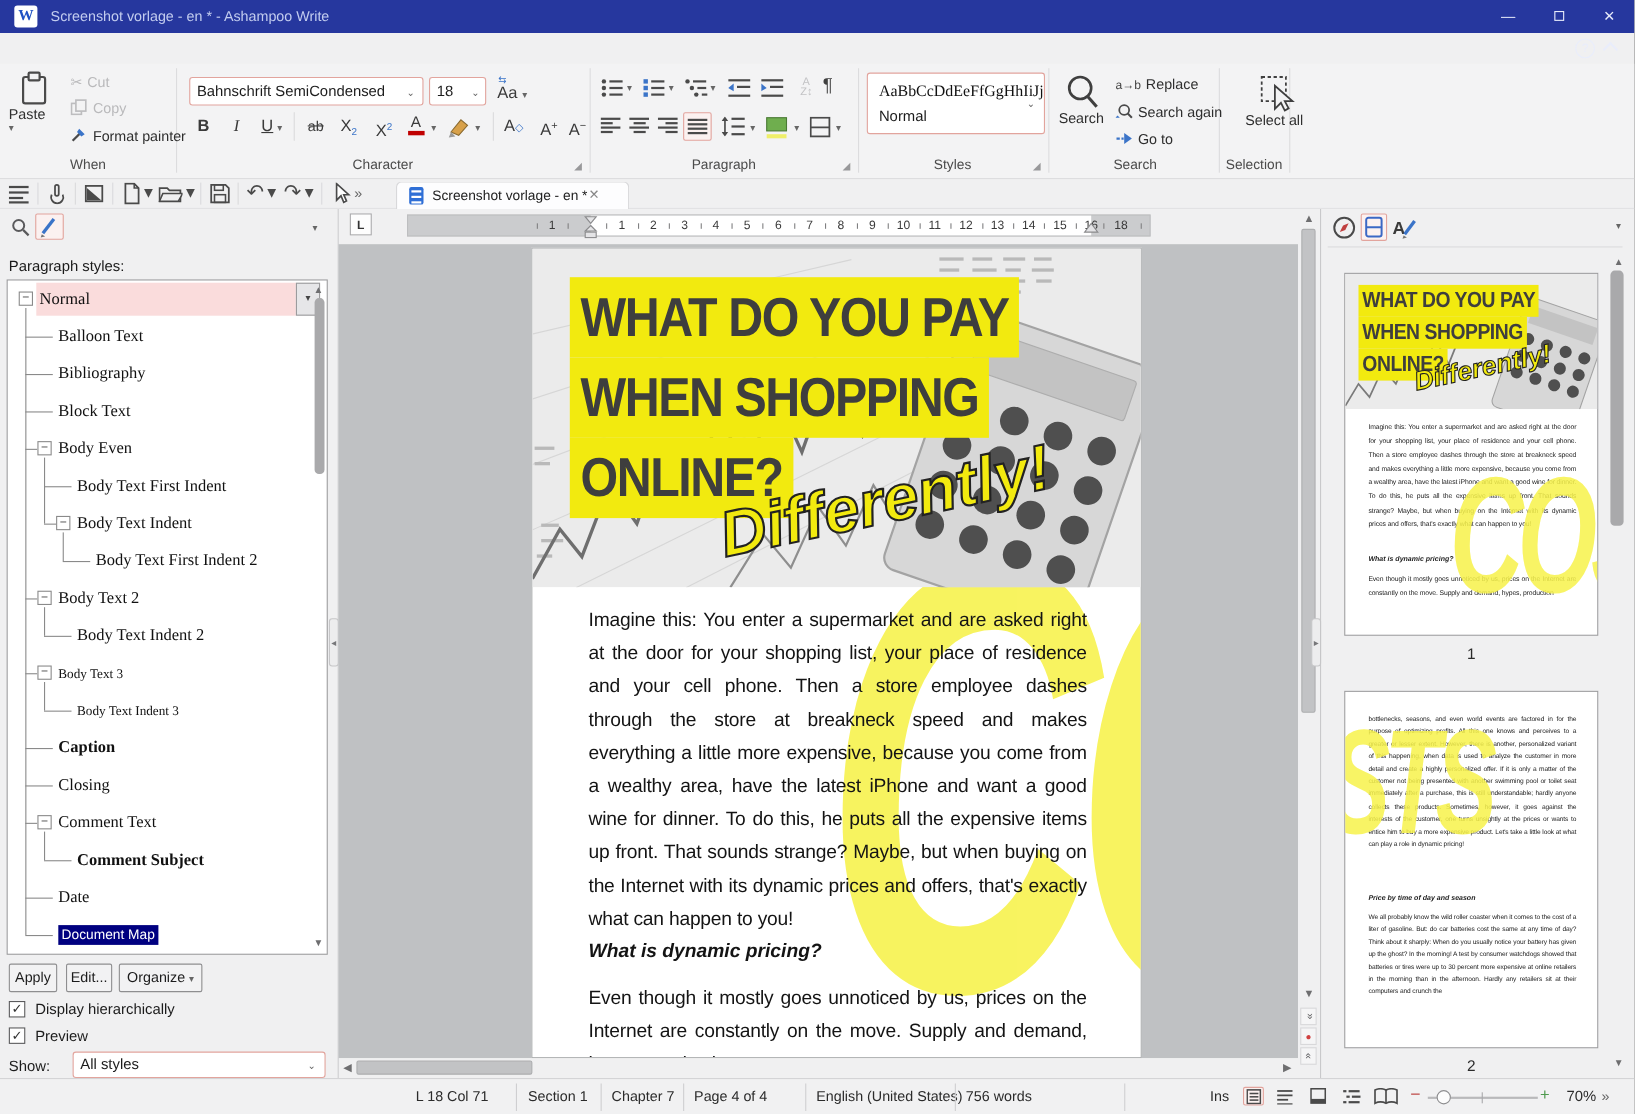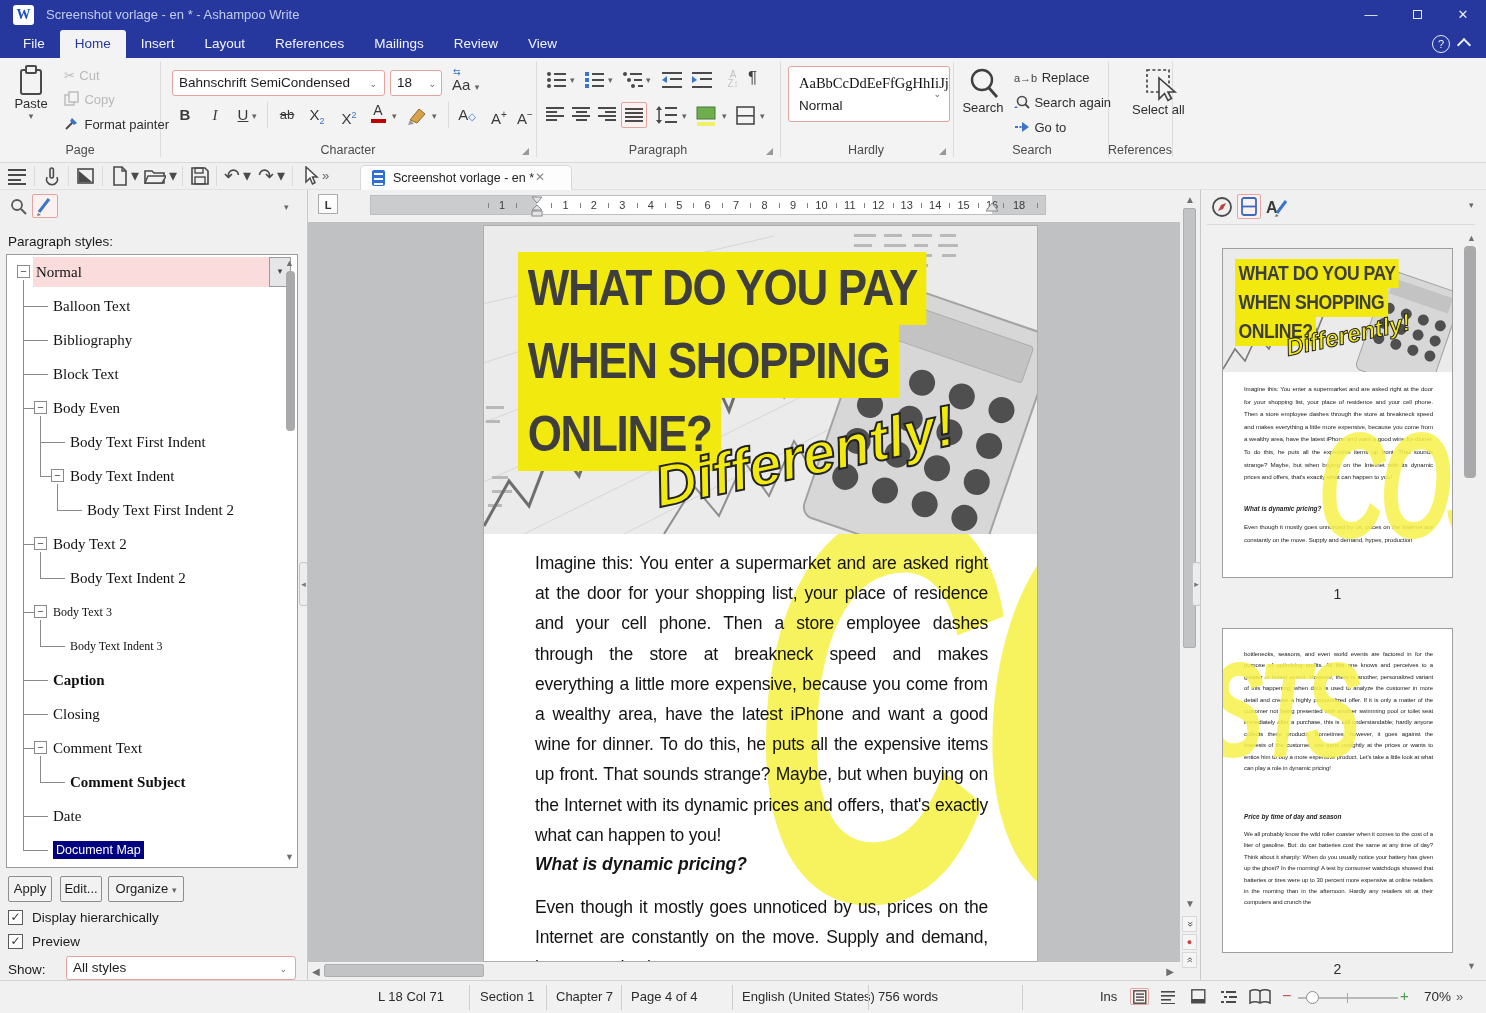--- a/index.html
+++ b/index.html
@@ -138,42 +138,32 @@
 <div id="app">
 
   <div class="abs" id="titlebar">
     <div class="abs" id="appicon">W</div>
     <div class="abs" id="wintitle">Screenshot vorlage - en * - Ashampoo Write</div>
     <div class="abs winbtn" style="left:1348px;">—</div>
     <div class="abs winbtn" id="btn-max" style="left:1394px;"><i></i></div>
     <div class="abs winbtn" style="left:1440px;">✕</div>
   </div>
 
-  <div class="abs" id="menubar">
-    <div class="tab">File</div>
-    <div class="tab active">Home</div>
-    <div class="tab">Insert</div>
-    <div class="tab">Layout</div>
-    <div class="tab">References</div>
-    <div class="tab">Mailings</div>
-    <div class="tab">Review</div>
-    <div class="tab">View</div>
-  </div>
   <div class="abs" id="help-q">?</div>
   <div class="abs" id="ribbon-collapse"></div>
 
   <div class="abs" id="ribbon">
     <div class="abs gdiv" style="left:160px;"></div>
       <div class="abs gdiv" style="left:536px;"></div>
     <div class="abs gdiv" style="left:780px;"></div>
       <div class="abs gdiv" style="left:953px;"></div>
     <div class="abs gdiv" style="left:1108px;"></div>
       <div class="abs gdiv" style="left:1172px;"></div>
 
-    <div class="abs" style="left:8px;top:6px;width:46px;height:76px;text-align:center;">
+    <div class="abs" style="left:8px;top:6px;width:46px;height:76px;">
       <span><svg width="46" height="32">
             <rect x="13" y="6" width="20" height="24" rx="2" fill="none" stroke="#4a4a4a" stroke-width="2"></rect>
             <rect x="18" y="2" width="10" height="7" rx="1" fill="#F3F3F4" stroke="#4a4a4a" stroke-width="2"></rect>
           </svg></span>
       <div class="rlab">Paste</div>
       <div class="chev">▾</div>
     </div>
     <div class="abs" style="left:64px;top:8px;">
       <span class="dis" style="font-size:13px;">✂</span>
       <span class="rlab dis">Cut</span>
@@ -185,21 +175,21 @@
           </svg></span>
       <span class="rlab dis">Copy</span>
     </div>
     <div class="abs" style="left:64px;top:57px;">
       <span><svg width="16" height="15" style="display:inline-block;vertical-align:-2px;">
             <path d="M2 13 L9 6" stroke="#4a4a4a" stroke-width="2"></path>
             <path d="M8 2 L13 7 L10 9 L6 5 Z" fill="#3B74C8"></path>
           </svg></span>
       <span class="rlab">Format painter</span>
     </div>
-    <div class="abs glabel" style="left:20px;width:120px;">Page</div>
+    <div class="abs glabel" style="left:20px;width:120px;">When</div>
 
     <div class="abs combo" style="left:172px;top:12px;width:213px;">
       <span>Bahnschrift SemiCondensed</span>
       <span class="chev abs" style="right:7px;top:8px;">⌄</span>
     </div>
     <div class="abs combo" style="left:390px;top:12px;width:52px;">
       <span>18</span>
       <span class="chev abs" style="right:5px;top:8px;">⌄</span>
     </div>
     <div class="abs" style="left:450px;top:10px;width:42px;height:28px;">
@@ -356,21 +346,21 @@
       </div>
     <div class="abs chev" style="left:760px;top:53px;">▾</div>
     <div class="abs glabel" style="left:598px;width:120px;">Paragraph</div>
     <div class="abs launcher" style="left:766px;top:90px;"></div>
 
     <div class="abs" style="left:788px;top:8px;width:162px;height:56px;background:#fff;border:1px solid #E2A49D;border-radius:3px;">
       <div style="padding:8px 0 0 10px;font-family:'Liberation Serif','DejaVu Serif',serif;font-size:14.5px;color:#111;">AaBbCcDdEeFfGgHhIiJj</div>
       <div style="padding:6px 0 0 10px;font-size:13.5px;color:#1c1c1c;">Normal</div>
       <span class="chev abs" style="right:8px;top:22px;">⌄</span>
     </div>
-    <div class="abs glabel" style="left:806px;width:120px;">Hardly</div>
+    <div class="abs glabel" style="left:806px;width:120px;">Styles</div>
     <div class="abs launcher" style="left:939px;top:90px;"></div>
 
     <div class="abs" style="left:958px;top:8px;width:50px;height:72px;text-align:center;">
       <span><svg width="50" height="34">
             <circle cx="24" cy="14" r="10" fill="none" stroke="#3f3f3f" stroke-width="2.4"></circle>
             <line x1="31" y1="22" x2="39" y2="31" stroke="#3f3f3f" stroke-width="2.8"></line>
           </svg></span>
       <div class="rlab">Search</div>
     </div>
     <div class="abs" style="left:1014px;top:10px;">
@@ -394,21 +384,21 @@
     </div>
     <div class="abs glabel" style="left:972px;width:120px;">Search</div>
 
     <div class="abs" style="left:1132px;top:8px;width:56px;height:74px;text-align:left;">
       <span><svg width="56" height="36">
             <rect x="15" y="4" width="22" height="22" fill="none" stroke="#3f3f3f" stroke-width="1.6" stroke-dasharray="3,2.4"></rect>
             <path d="M27 12 L27 33 L32.5 27.5 L36 34.5 L39.5 32.5 L36 26 L43 26 Z" fill="#F3F3F4" stroke="#3f3f3f" stroke-width="1.6"></path>
           </svg></span>
       <div class="rlab" style="line-height:16px;">Select all</div>
     </div>
-    <div class="abs glabel" style="left:1080px;width:120px;">References</div>
+    <div class="abs glabel" style="left:1080px;width:120px;">Selection</div>
   </div>
 
   <div class="abs" id="qtoolbar">
     <div class="abs qico" style="left:8px;">
         <svg width="20" height="20">
           <rect y="3" width="18" height="2" fill="#4a4a4a"></rect>
           <rect y="8" width="18" height="2" fill="#4a4a4a"></rect>
           <rect y="13" width="13" height="2" fill="#4a4a4a"></rect>
           <rect y="17" width="18" height="2" fill="#4a4a4a"></rect>
         </svg>

